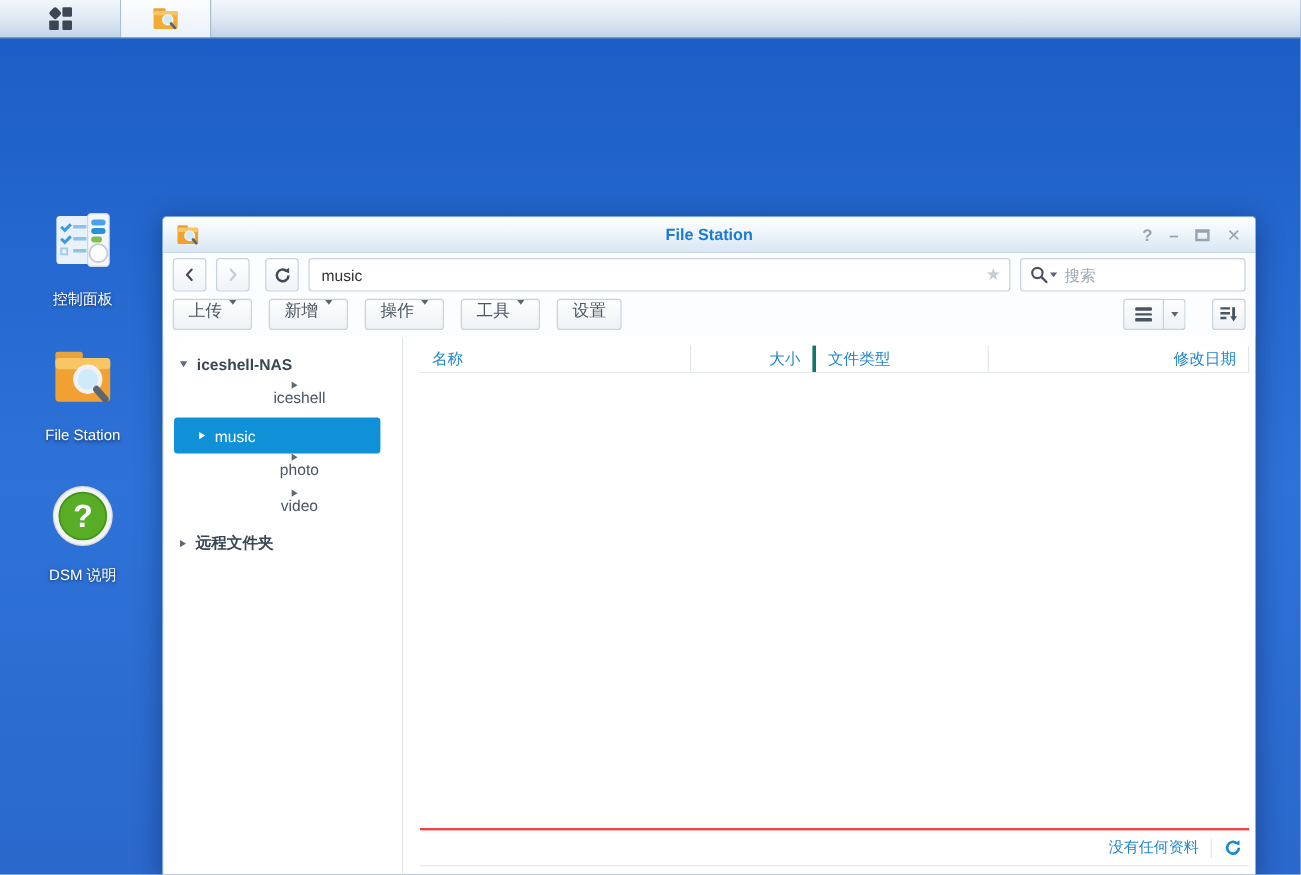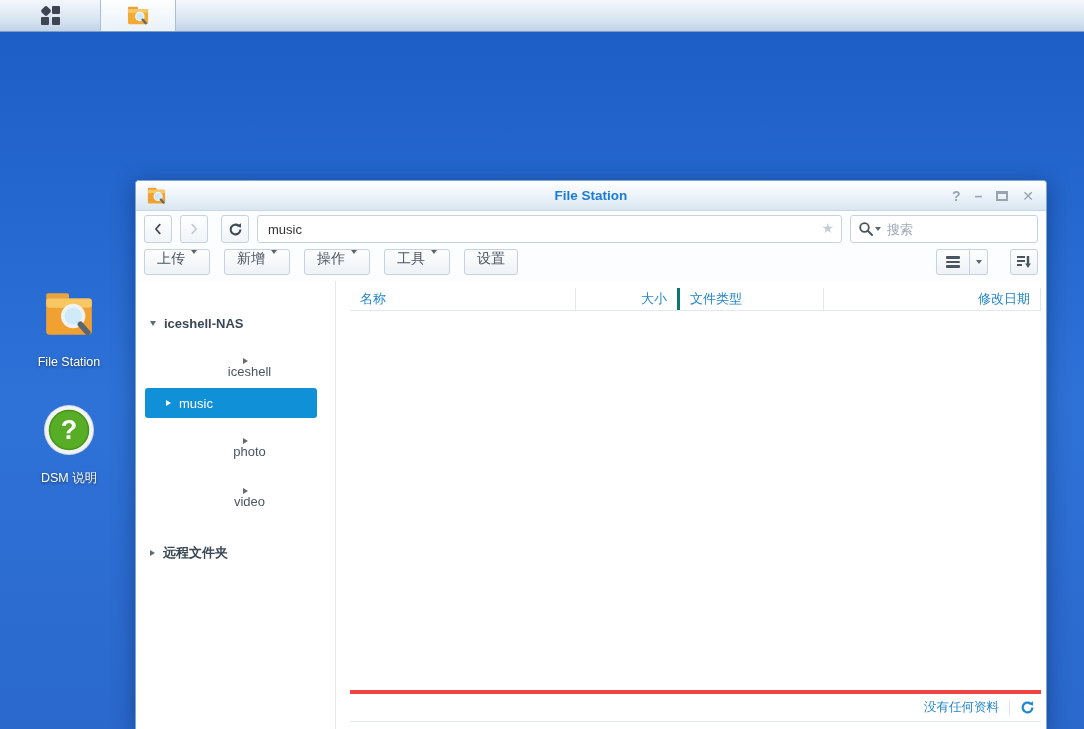--- a/index.html
+++ b/index.html
@@ -122,21 +122,21 @@
   }
   .hamburger { display:flex; flex-direction:column; gap:2px; }
   .hamburger i { width:14px; height:2.5px; background:#4a5560; border-radius:1px; }
 
   
   .win-body { flex:1; display:flex; min-height:0; }
   .sidebar {
     flex:0 0 200px; border-right:1px solid #e3e8ee; padding-top:7px; overflow:hidden;
   }
   .tree-row {
-    height:30px; display:flex; align-items:center; font-size:13px; color:#4a5562; cursor:pointer;margin-top:20px;
+    height:30px; display:flex; align-items:center; font-size:13px; color:#4a5562; cursor:pointer;
   }
   .tree-root { padding-left:14px; font-weight:bold; color:#3a4754; }
   .tree-child { padding-left:28px;flex-direction:column; }
   .tree-selected {
     margin:0 18px 0 9px; padding-left:21px; background:#1090d6; color:#fff; border-radius:3px;
   }
   .arr-right {
     display:inline-block; width:0; height:0; margin-right:8px;
     border-top:3.5px solid transparent; border-bottom:3.5px solid transparent;
     border-left:5px solid #5f6a76;
@@ -155,21 +155,21 @@
     white-space:nowrap; overflow:hidden; cursor:pointer;
   }
   .col-name { width:225px; }
   .col-size { width:102px; text-align:right; border-left:1px solid #e0e6ec; }
   .col-type { width:146px; border-left:3px solid #0f766e; }
   .col-date { flex:1; text-align:right; border-left:1px solid #e0e6ec; border-right:1px solid #e0e6ec; }
 
   .file-empty { flex:1; background:#fff; }
 
   .statusbar {
-    flex:0 0 32px; border-top:4px solid #ef4444; border-bottom:1px solid #e3e8ee;
+    flex:0 0 32px; border-top:2px solid #ef4444; border-bottom:1px solid #e3e8ee;
     display:flex; align-items:center; justify-content:flex-end;
   }
   .status-text { color:#2186c8; font-size:12.5px; }
   .status-sep { width:1px; height:16px; background:#dfe5eb; margin:0 10px; }
   .status-refresh { color:#1e88d2; margin-right:6px; cursor:pointer; display:flex; }
   .bottom-pad { flex:0 0 7px; }
 
   svg { display:block; }
 </style>
 </head>
@@ -193,20 +193,39 @@
           <rect x="4" y="9" width="44" height="33" rx="3" fill="#f2ac35"></rect>
           <rect x="4" y="9" width="44" height="8" rx="3" fill="#f8c763"></rect>
           <circle cx="30" cy="25" r="9" fill="#cfeaf8" stroke="#eef2f4" stroke-width="3"></circle>
           <line x1="36" y1="32" x2="43" y2="40" stroke="#5b6670" stroke-width="5" stroke-linecap="round"></line>
         </svg>
       </span>
     </div>
   </div>
 
 
+  <div class="icon-block" style="top:173px">
+    <span class="glyph">
+      <svg width="54" height="54" viewBox="0 0 54 54">
+        <rect x="5" y="7" width="29" height="40" rx="3" fill="#e9f2fb"></rect>
+        <path d="M9 16 l3 3 5 -5" stroke="#3f9be0" stroke-width="2.5" fill="none"></path>
+        <line x1="19" y1="16" x2="30" y2="16" stroke="#8cc2ec" stroke-width="3"></line>
+        <path d="M9 26 l3 3 5 -5" stroke="#3f9be0" stroke-width="2.5" fill="none"></path>
+        <line x1="19" y1="26" x2="30" y2="26" stroke="#8cc2ec" stroke-width="3"></line>
+        <rect x="9" y="34" width="5" height="5" fill="none" stroke="#9fc9ee" stroke-width="1.5"></rect>
+        <line x1="19" y1="36" x2="30" y2="36" stroke="#8cc2ec" stroke-width="3"></line>
+        <rect x="31" y="5" width="18" height="44" rx="3" fill="#f4f6f9" stroke="#cfd6de"></rect>
+        <rect x="34" y="10" width="12" height="5" rx="2.5" fill="#4aa3e8"></rect>
+        <rect x="34" y="17" width="12" height="5" rx="2.5" fill="#2b91dc"></rect>
+        <rect x="34" y="24" width="9" height="5" rx="2.5" fill="#7cc14e"></rect>
+        <circle cx="40" cy="38" r="7.5" fill="#ffffff" stroke="#c4cad1" stroke-width="1.5"></circle>
+      </svg>
+    </span>
+    <div class="label">控制面板</div>
+  </div>
 
   <div class="icon-block" style="top:288px">
     <span class="glyph">
       <svg width="54" height="54" viewBox="0 0 52 46">
         <rect x="4" y="2" width="22" height="10" rx="2" fill="#e8a33d"></rect>
         <rect x="4" y="7" width="44" height="35" rx="3" fill="#f0a132"></rect>
         <rect x="4" y="7" width="44" height="9" rx="3" fill="#f8c763"></rect>
         <circle cx="30" cy="24" r="10" fill="#cfeaf8" stroke="#eef2f4" stroke-width="3.5"></circle>
         <line x1="37" y1="32" x2="44" y2="40" stroke="#5b6670" stroke-width="5.5" stroke-linecap="round"></line>
       </svg>

